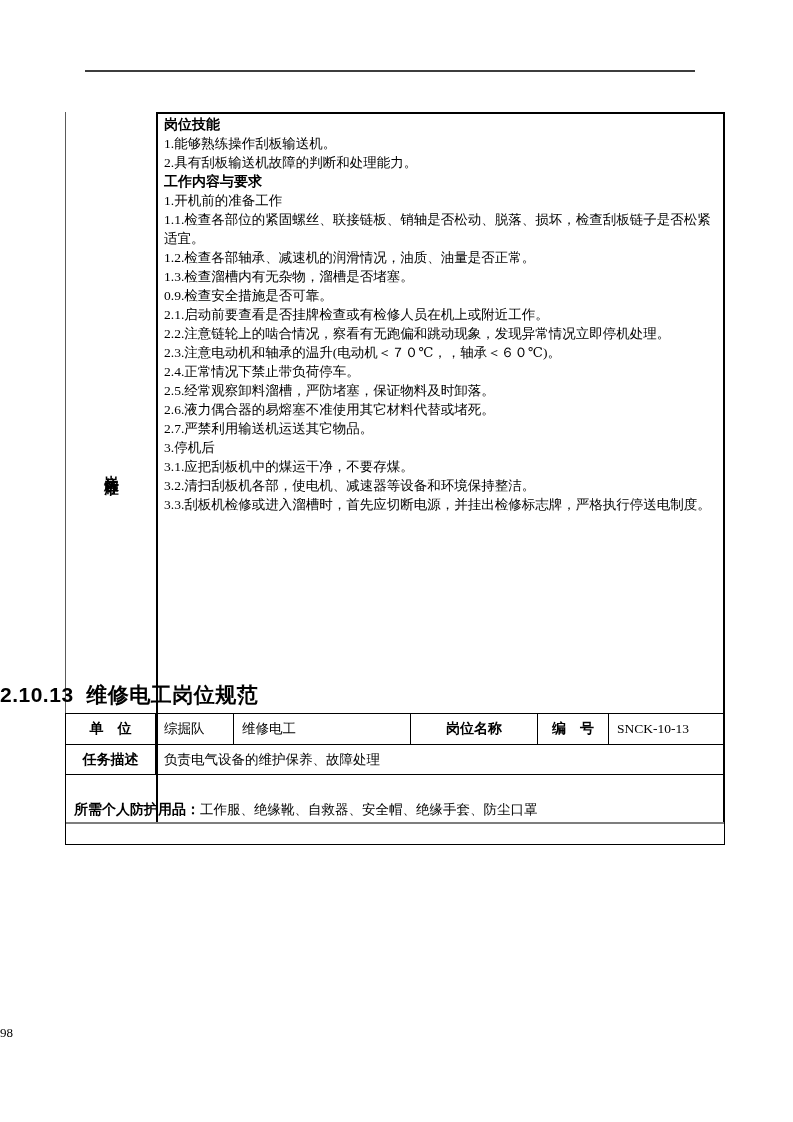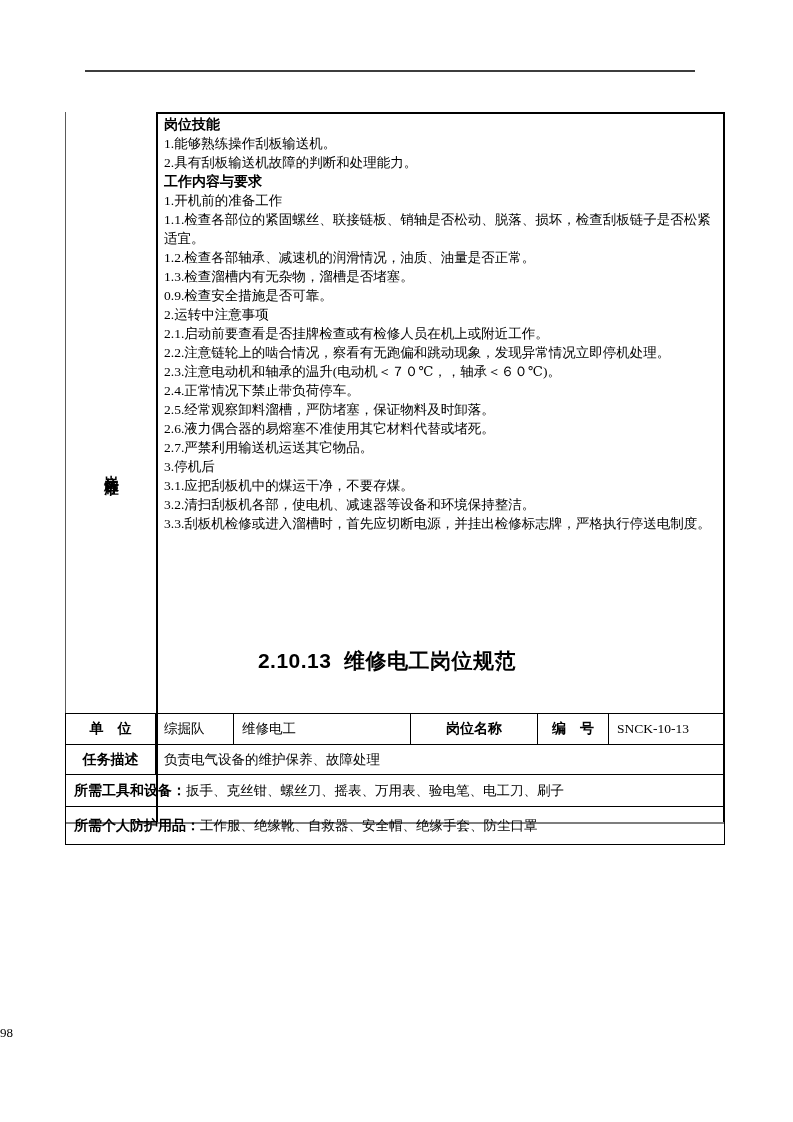--- a/index.html
+++ b/index.html
@@ -33,21 +33,21 @@
     padding:1px 4px 0 6px;
     font-size:13.5px;line-height:19px;
   }
   .t1-content .line{white-space:normal;}
   .t1-content .heading{
     font-weight:bold;font-size:14px;
     font-family:"Liberation Sans","DejaVu Sans",sans-serif;
   }
   
   .section-title{
-    position:absolute;left:0;top:647px;width:774px;text-align:center;
+    position:absolute;left:0;top:681px;width:774px;
     font-family:"Liberation Sans","DejaVu Sans",sans-serif;
     font-weight:bold;font-size:21px;white-space:pre;letter-spacing:0.5px;
   }
   
   .table2{
     position:absolute;left:65px;top:713px;width:660px;height:132px;
     box-sizing:border-box;border:1.5px solid #000;
     display:flex;flex-direction:column;
   }
   .t2-row{display:flex;box-sizing:border-box;border-bottom:1.5px solid #000;}
@@ -94,21 +94,20 @@
 
     <div class="line heading">岗位技能</div>
         <div class="line">1.能够熟练操作刮板输送机。</div>
         <div class="line">2.具有刮板输送机故障的判断和处理能力。</div>
         <div class="line heading">工作内容与要求</div>
         <div class="line">1.开机前的准备工作</div>
         <div class="line">1.1.检查各部位的紧固螺丝、联接链板、销轴是否松动、脱落、损坏，检查刮板链子是否松紧适宜。</div>
         <div class="line">1.2.检查各部轴承、减速机的润滑情况，油质、油量是否正常。</div>
         <div class="line">1.3.检查溜槽内有无杂物，溜槽是否堵塞。</div>
         <div class="line">0.9.检查安全措施是否可靠。</div>
-        <div class="line">2.运转中注意事项</div>
         <div class="line">2.1.启动前要查看是否挂牌检查或有检修人员在机上或附近工作。</div>
         <div class="line">2.2.注意链轮上的啮合情况，察看有无跑偏和跳动现象，发现异常情况立即停机处理。</div>
         <div class="line">2.3.注意电动机和轴承的温升(电动机＜７０℃，，轴承＜６０℃)。</div>
         <div class="line">2.4.正常情况下禁止带负荷停车。</div>
         <div class="line">2.5.经常观察卸料溜槽，严防堵塞，保证物料及时卸落。</div>
         <div class="line">2.6.液力偶合器的易熔塞不准使用其它材料代替或堵死。</div>
         <div class="line">2.7.严禁利用输送机运送其它物品。</div>
         <div class="line">3.停机后</div>
         <div class="line">3.1.应把刮板机中的煤运干净，不要存煤。</div>
         <div class="line">3.2.清扫刮板机各部，使电机、减速器等设备和环境保持整洁。</div>
@@ -126,26 +125,20 @@
       <div class="t2-cell labelc w127">岗位名称</div>
       <div class="t2-cell labelc w71">编　号</div>
       <div class="t2-cell valuec last">SNCK-10-13</div>
     </div>
 
     <div class="t2-row t2-r2">
       <div class="t2-cell labelc w90">任务描述</div>
       <div class="t2-cell valuec last">负责电气设备的维护保养、故障处理</div>
     </div>
 
-    <div class="t2-row t2-r3">
-      <div class="t2-span">
-        <span class="lbl">所需工具和设备：</span>
-          <span>扳手、克丝钳、螺丝刀、摇表、万用表、验电笔、电工刀、刷子</span>
-      </div>
-    </div>
 
     <div class="t2-row">
       <div class="t2-span">
         <span class="lbl">所需个人防护用品：</span>
           <span>工作服、绝缘靴、自救器、安全帽、绝缘手套、防尘口罩</span>
       </div>
     </div>
   </div>
 
   <div class="page-number">98</div>

